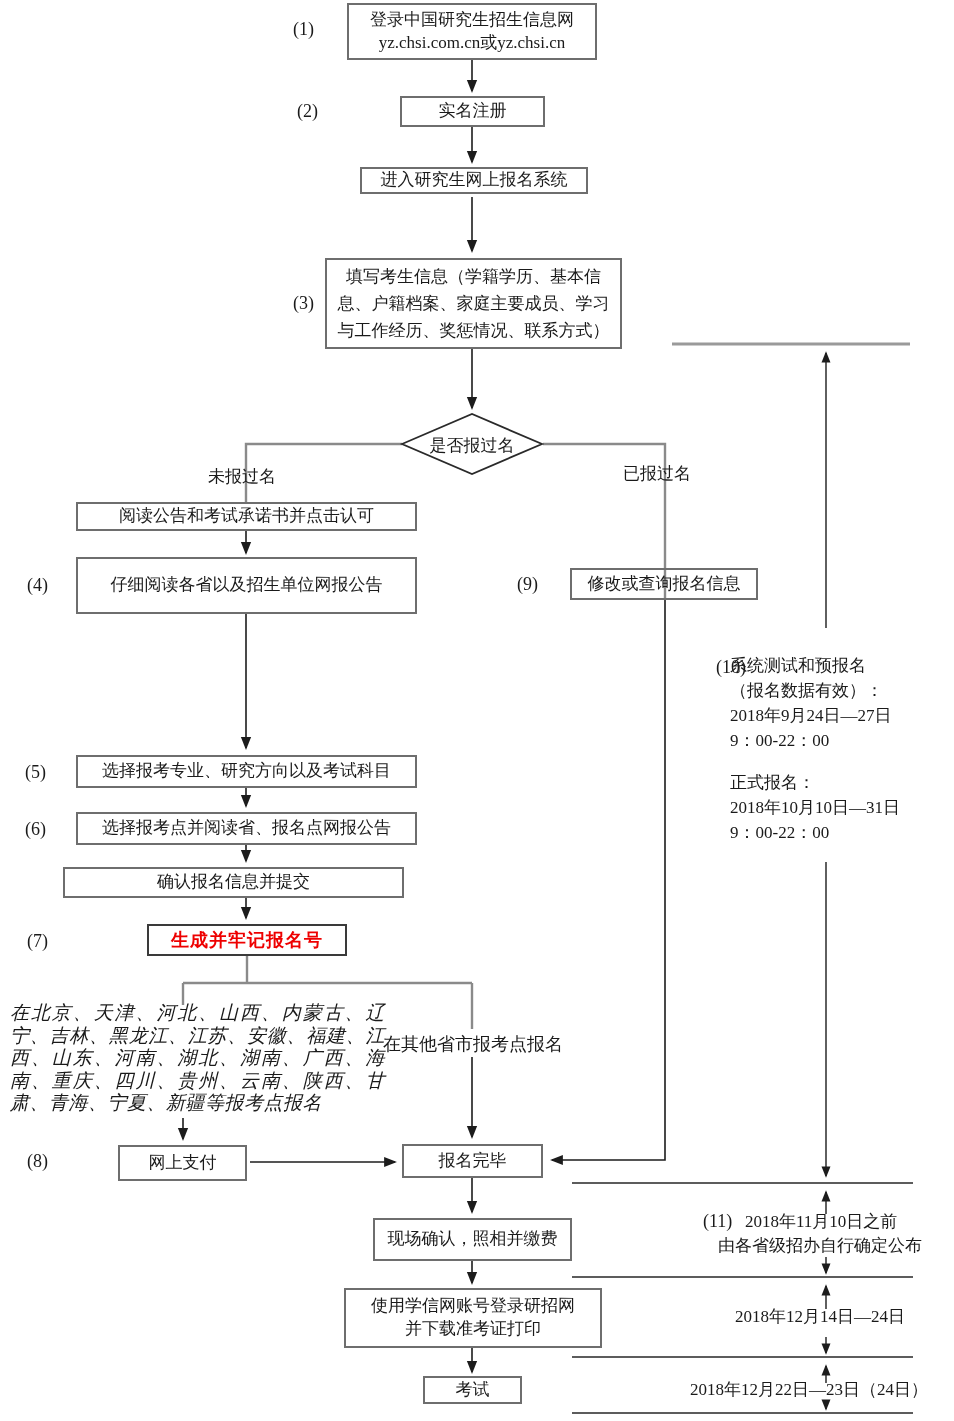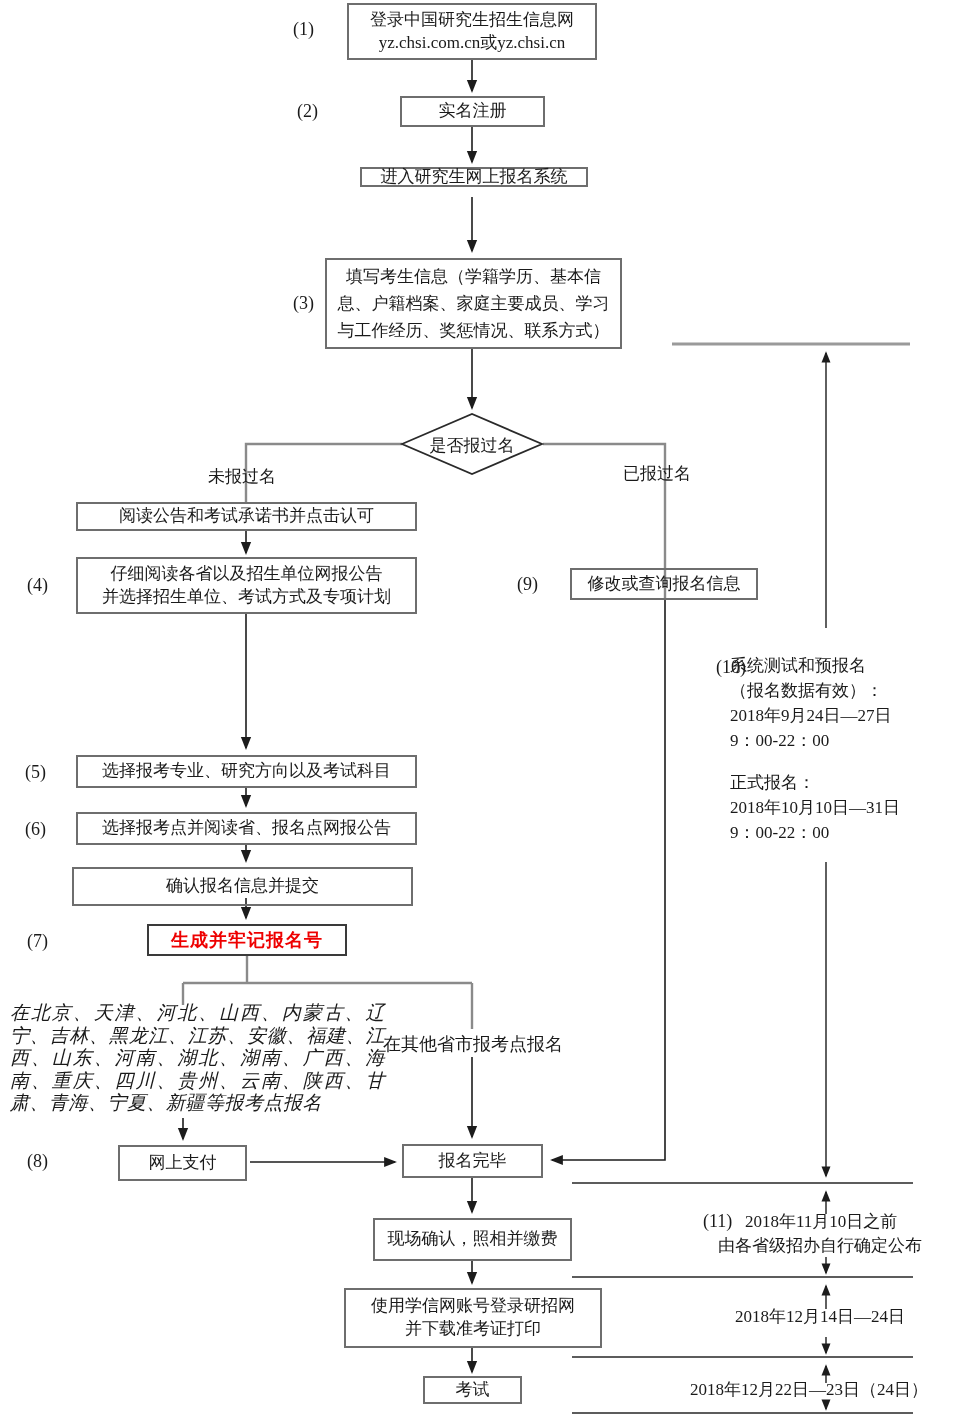--- a/index.html
+++ b/index.html
@@ -96,52 +96,51 @@
 
   <div class="box" style="left:347px;top:3px;width:250px;height:57px">
     <div class="ln">登录中国研究生招生信息网</div>
     <div class="ln">yz.chsi.com.cn或yz.chsi.cn</div>
   </div>
 
   <div class="box" style="left:400px;top:96px;width:145px;height:31px">
     <div class="ln">实名注册</div>
   </div>
 
-  <div class="box" style="left:360px;top:167px;width:228px;height:20px">
+  <div class="box" style="left:360px;top:167px;width:228px;height:27px">
     <div class="ln">进入研究生网上报名系统</div>
   </div>
 
   <div class="box" style="left:325px;top:258px;width:297px;height:91px;line-height:27px">
     <div class="ln">填写考生信息（学籍学历、基本信</div>
     <div class="ln">息、户籍档案、家庭主要成员、学习</div>
     <div class="ln">与工作经历、奖惩情况、联系方式）</div>
   </div>
 
   <div class="diamond-label" style="left:410px;top:434px;width:124px">是否报过名</div>
   <span class="txt" style="left:208px;top:465px">未报过名</span>
   <span class="txt" style="left:623px;top:462px">已报过名</span>
 
   <div class="box" style="left:76px;top:502px;width:341px;height:29px">
     <div class="ln">阅读公告和考试承诺书并点击认可</div>
   </div>
 
   <div class="box" style="left:76px;top:557px;width:341px;height:57px">
     <div class="ln">仔细阅读各省以及招生单位网报公告</div>
-    <div class="ln">并选择招生单位、考试方式及专项计划</div>
   </div>
 
   <div class="box" style="left:76px;top:755px;width:341px;height:33px">
     <div class="ln">选择报考专业、研究方向以及考试科目</div>
   </div>
 
   <div class="box" style="left:76px;top:812px;width:341px;height:33px">
     <div class="ln">选择报考点并阅读省、报名点网报公告</div>
   </div>
 
-  <div class="box" style="left:72px;top:867px;width:341px;height:39px">
+  <div class="box" style="left:63px;top:867px;width:341px;height:31px">
     <div class="ln">确认报名信息并提交</div>
   </div>
 
   <div class="box" style="left:147px;top:924px;width:200px;height:32px;border-color:#3a3a3a">
     <div class="ln red">生成并牢记报名号</div>
   </div>
 
   <div class="box" style="left:570px;top:568px;width:188px;height:32px">
     <div class="ln">修改或查询报名信息</div>
   </div>

